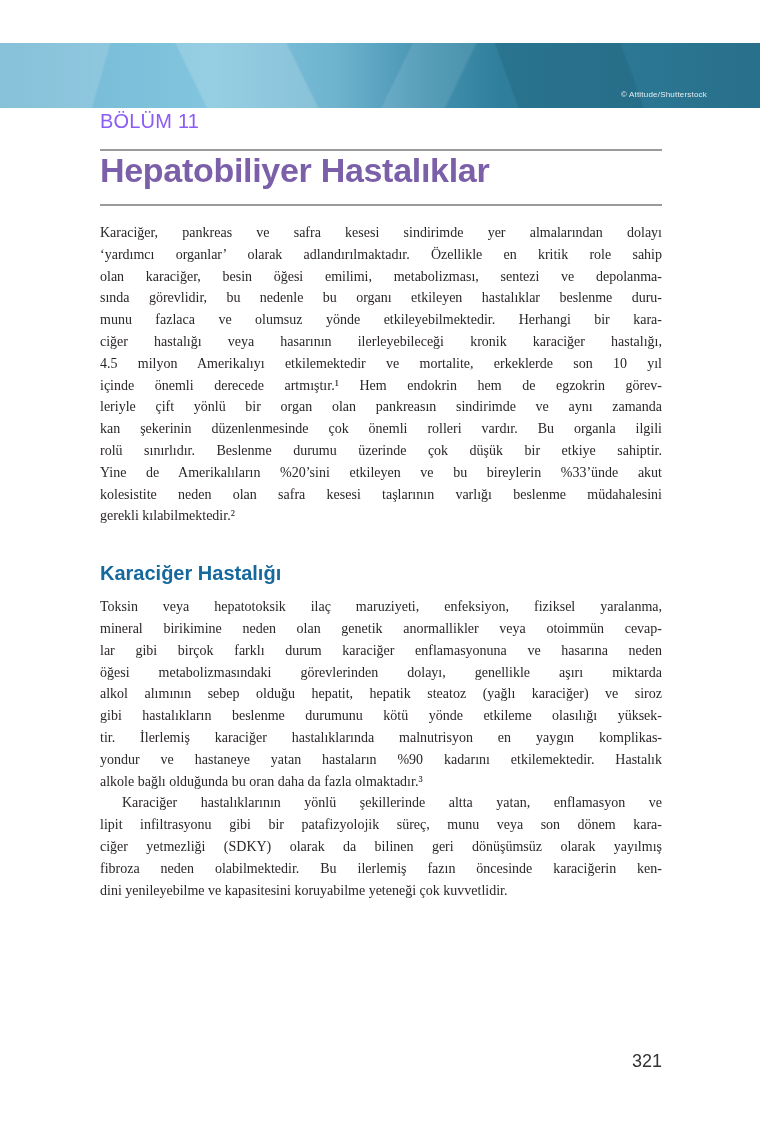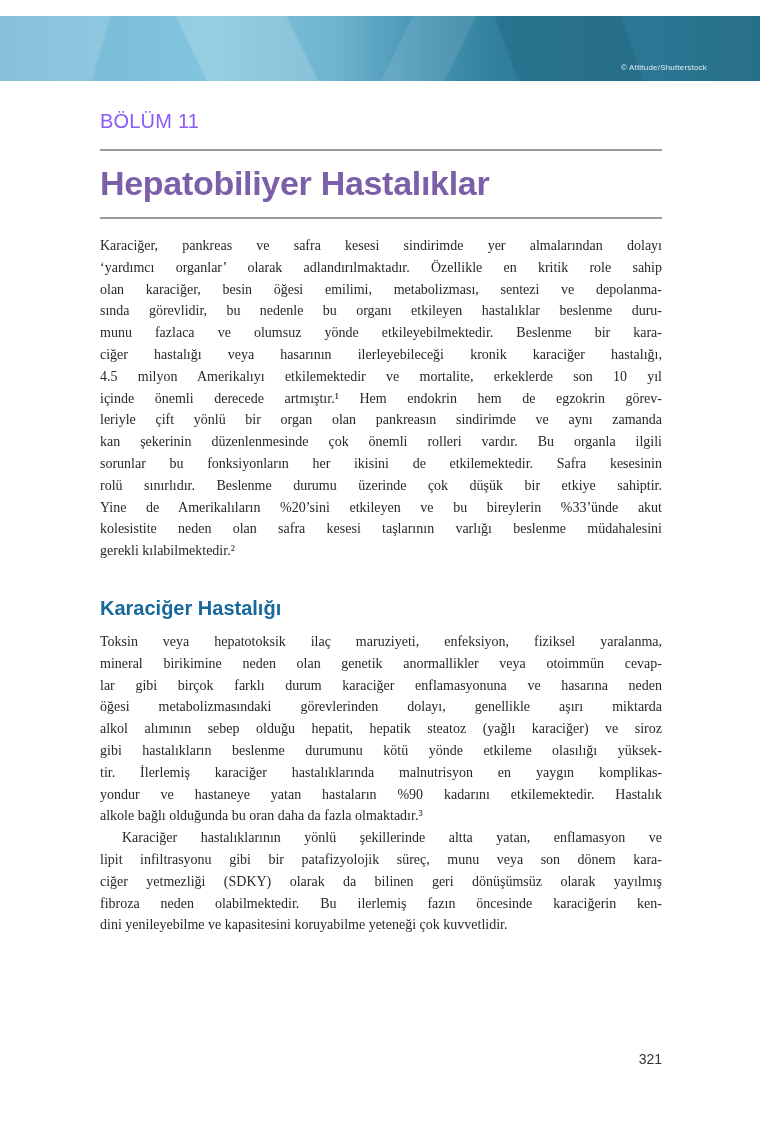--- a/index.html
+++ b/index.html
@@ -8,21 +8,21 @@
     width: 760px;
     height: 1140px;
     background: #ffffff;
     overflow: hidden;
     font-family: "Liberation Sans", sans-serif;
   }
 
   
   .banner {
     position: absolute;
-    top: 16px; left: 0;
+    top: 43px; left: 0;
     width: 760px; height: 65px;
     background:
       linear-gradient(106deg, rgba(255,255,255,0.14) 0 14%, rgba(255,255,255,0) 14.4%),
       linear-gradient(64deg,  rgba(255,255,255,0) 26%, rgba(255,255,255,0.16) 26.3% 40%, rgba(255,255,255,0) 40.4%),
       linear-gradient(116deg, rgba(255,255,255,0) 52%, rgba(255,255,255,0.10) 52.3% 60%, rgba(255,255,255,0) 60.4%),
       linear-gradient(70deg,  rgba(0,40,60,0) 66%, rgba(0,40,60,0.12) 66.3% 82%, rgba(0,40,60,0) 82.4%),
       linear-gradient(90deg, #74b7d3 0%, #82c5de 28%, #6fb4cf 44%, #4593b2 56%, #2f7e9b 66%, #2b7793 84%, #286f8b 100%);
   }
   .banner-credit {
     position: absolute;
@@ -46,21 +46,21 @@
   }
   .rule {
     border: none;
     border-top: 2px solid #9b9b9b;
     margin: 0;
   }
   .chapter-title {
     font-size: 34px;
     font-weight: bold;
     letter-spacing: -0.3px;
-    margin: 13px 0 14px 0;
+    margin: 0 0 14px 0;
     color: #7c5fa9;
   }
 
   .para {
     font-family: "Liberation Serif", "DejaVu Serif", serif;
     font-size: 14px;
     line-height: 21.8px;
     color: #2b2627;
     margin: 0;
   }
@@ -75,21 +75,21 @@
     line-height: 28px;
     margin: 32px 0 9px 0;
     color: #17699d;
   }
 
   .page-number {
     position: absolute;
     top: 1051px; left: 100px;
     width: 562px;
     text-align: right;
-    font-size: 14px;
+    font-size: 18px;
     color: #333333;
   }
 </style>
 </head>
 <body>
 
 <div class="page">
 
   <div class="banner">
     <span class="banner-credit">© Attitude/Shutterstock</span>
@@ -103,27 +103,26 @@
 
     <h1 class="chapter-title" style="color: rgb(124, 95, 169);">Hepatobiliyer Hastalıklar</h1>
 
     <hr class="rule">
 
     <div class="para intro">
         <div class="line">Karaciğer, pankreas ve safra kesesi sindirimde yer almalarından dolayı</div>
         <div class="line">‘yardımcı organlar’ olarak adlandırılmaktadır. Özellikle en kritik role sahip</div>
         <div class="line">olan karaciğer, besin öğesi emilimi, metabolizması, sentezi ve depolanma-</div>
         <div class="line">sında görevlidir, bu nedenle bu organı etkileyen hastalıklar beslenme duru-</div>
-        <div class="line">munu fazlaca ve olumsuz yönde etkileyebilmektedir. Beslenme bir kara-</div>
+        <div class="line">munu fazlaca ve olumsuz yönde etkileyebilmektedir. Herhangi bir kara-</div>
         <div class="line">ciğer hastalığı veya hasarının ilerleyebileceği kronik karaciğer hastalığı,</div>
         <div class="line">4.5 milyon Amerikalıyı etkilemektedir ve mortalite, erkeklerde son 10 yıl</div>
         <div class="line">içinde önemli derecede artmıştır.¹ Hem endokrin hem de egzokrin görev-</div>
         <div class="line">leriyle çift yönlü bir organ olan pankreasın sindirimde ve aynı zamanda</div>
         <div class="line">kan şekerinin düzenlenmesinde çok önemli rolleri vardır. Bu organla ilgili</div>
-        <div class="line">sorunlar bu fonksiyonların her ikisini de etkilemektedir. Safra kesesinin</div>
         <div class="line">rolü sınırlıdır. Beslenme durumu üzerinde çok düşük bir etkiye sahiptir.</div>
         <div class="line">Yine de Amerikalıların %20’sini etkileyen ve bu bireylerin %33’ünde akut</div>
         <div class="line">kolesistite neden olan safra kesesi taşlarının varlığı beslenme müdahalesini</div>
         <div class="line last">gerekli kılabilmektedir.²</div>
       </div>
 
     <h2 class="section-heading" style="color: rgb(23, 105, 157);">Karaciğer Hastalığı</h2>
 
     <div class="para">
         <div class="line">Toksin veya hepatotoksik ilaç maruziyeti, enfeksiyon, fiziksel yaralanma,</div>

